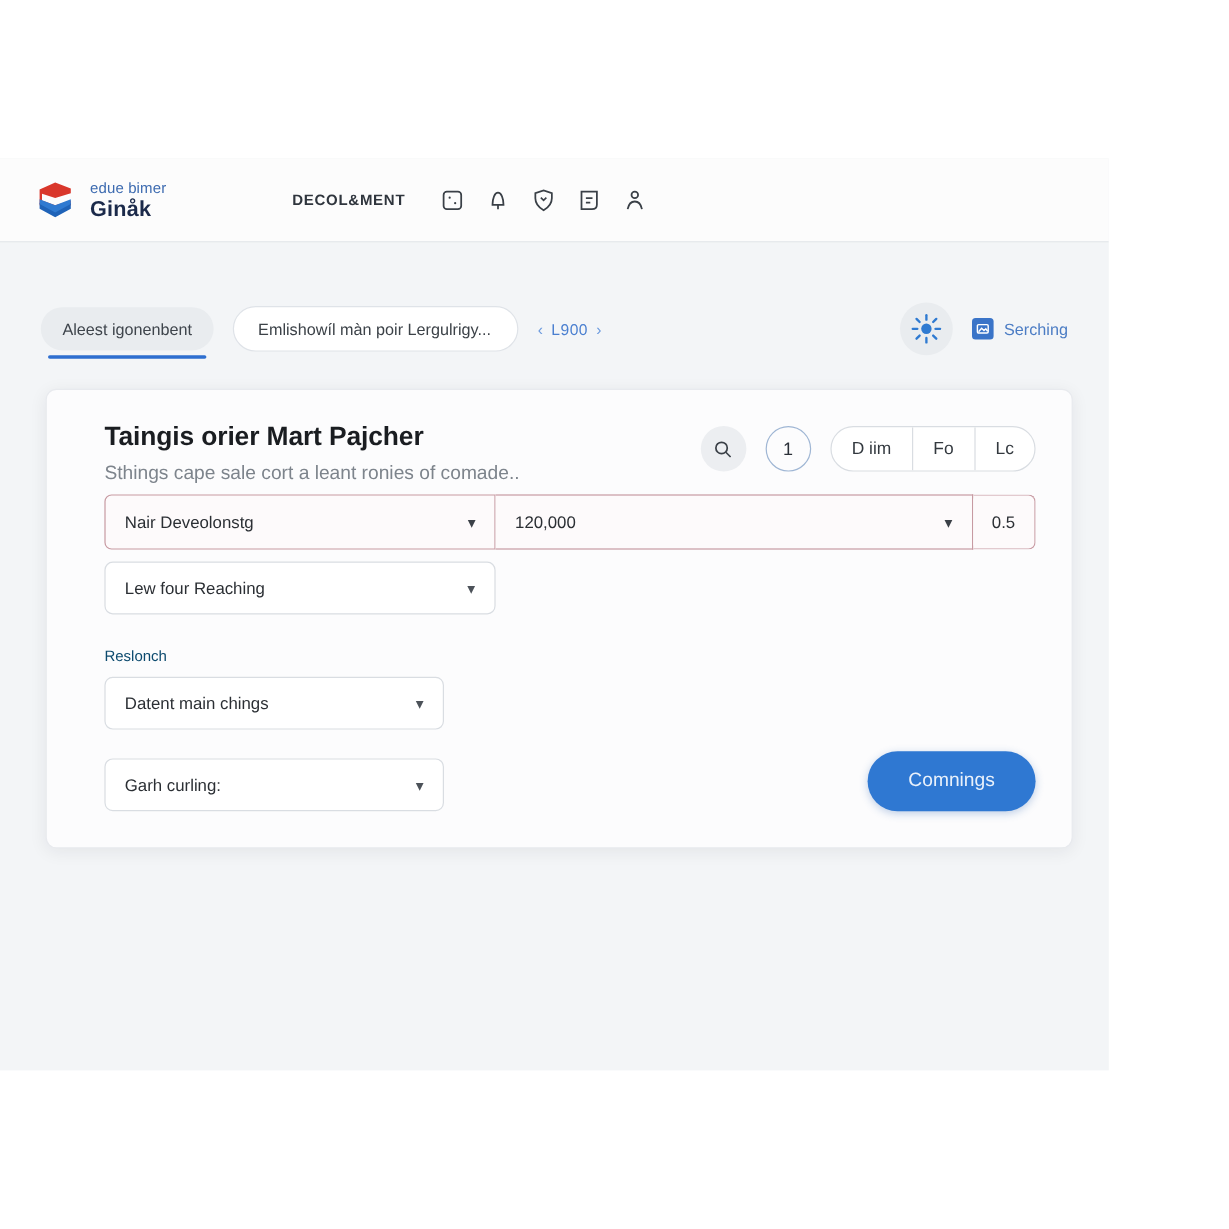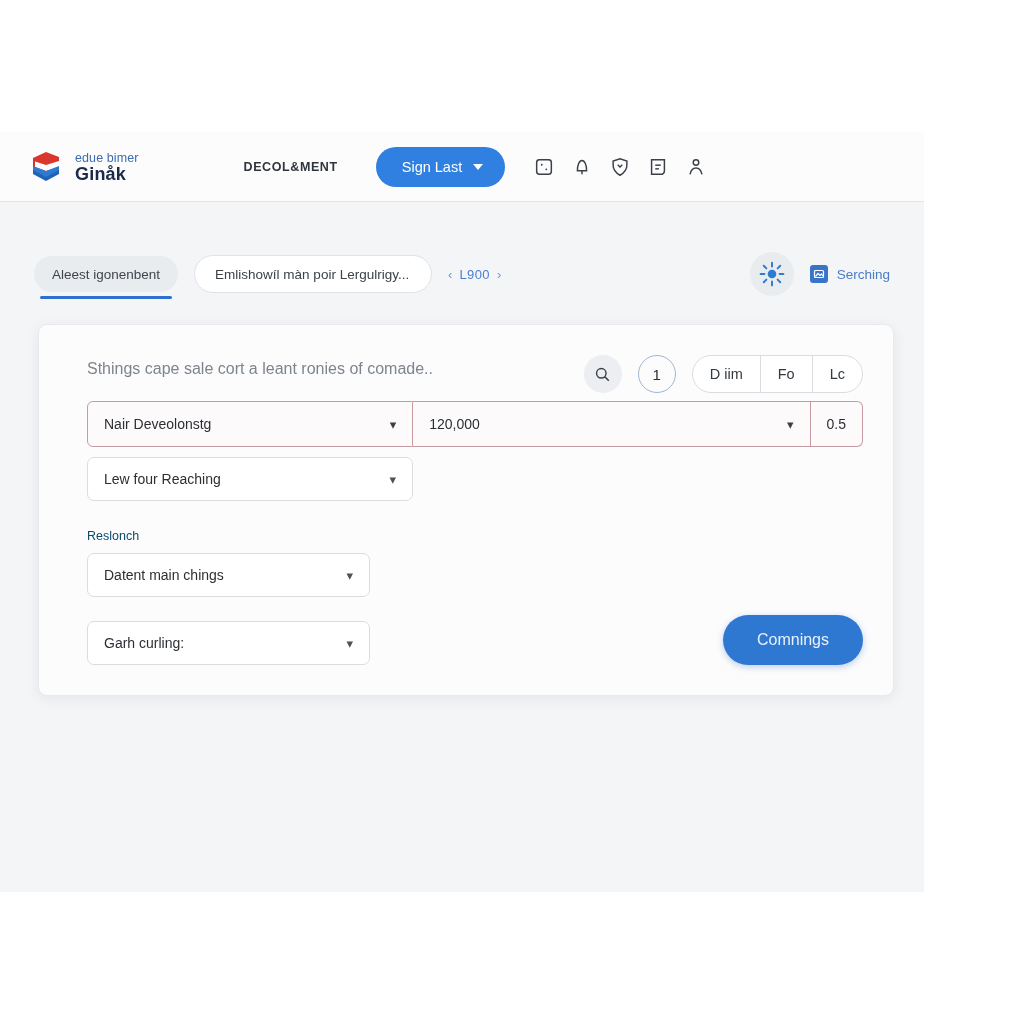--- a/index.html
+++ b/index.html
@@ -422,24 +422,20 @@
         </span>
         <span class="brand-text">
           <span class="brand-top">edue bimer</span><br>
           <span class="brand-name">Ginåk</span>
         </span>
       </div>
 
 
       <span class="nav-tag">DECOL&amp;MENT</span>
 
-      <button class="signin-btn">
-        <span>Sign Last</span>
-        <span class="caret"></span>
-      </button>
 
       <div class="header-icons">
         <svg class="hicon" viewBox="0 0 24 24" fill="none" stroke="currentColor" stroke-width="1.6">
           <rect x="4" y="4" width="16" height="16" rx="3"></rect>
             <circle cx="9.5" cy="9.5" r="1" fill="currentColor" stroke="none"></circle>
             <circle cx="14.5" cy="14.5" r="1" fill="currentColor" stroke="none"></circle>
         </svg>
         <svg class="hicon" viewBox="0 0 24 24" fill="none" stroke="currentColor" stroke-width="1.6">
           <path d="M7 16 C7 10 9 5 12 5 C15 5 17 10 17 16 Z"></path>
             <line x1="12" y1="16" x2="12" y2="20"></line>
@@ -500,20 +496,21 @@
             <span>Serching</span>
           </div>
         </div>
       </div>
     </div>
 
     <div class="card">
 
       <div class="card-head">
         <div>
+          <div class="card-title">Taingis orier Mart Pajcher</div>
           <div class="card-sub">Sthings cape sale cort a leant ronies of comade..</div>
         </div>
 
         <div class="card-head-right">
           <div class="round-search">
             <svg width="19" height="19" viewBox="0 0 24 24" fill="none" stroke="#3a4047" stroke-width="1.8">
               <circle cx="10.5" cy="10.5" r="6"></circle>
                 <line x1="15" y1="15" x2="20" y2="20"></line>
             </svg>
           </div>

